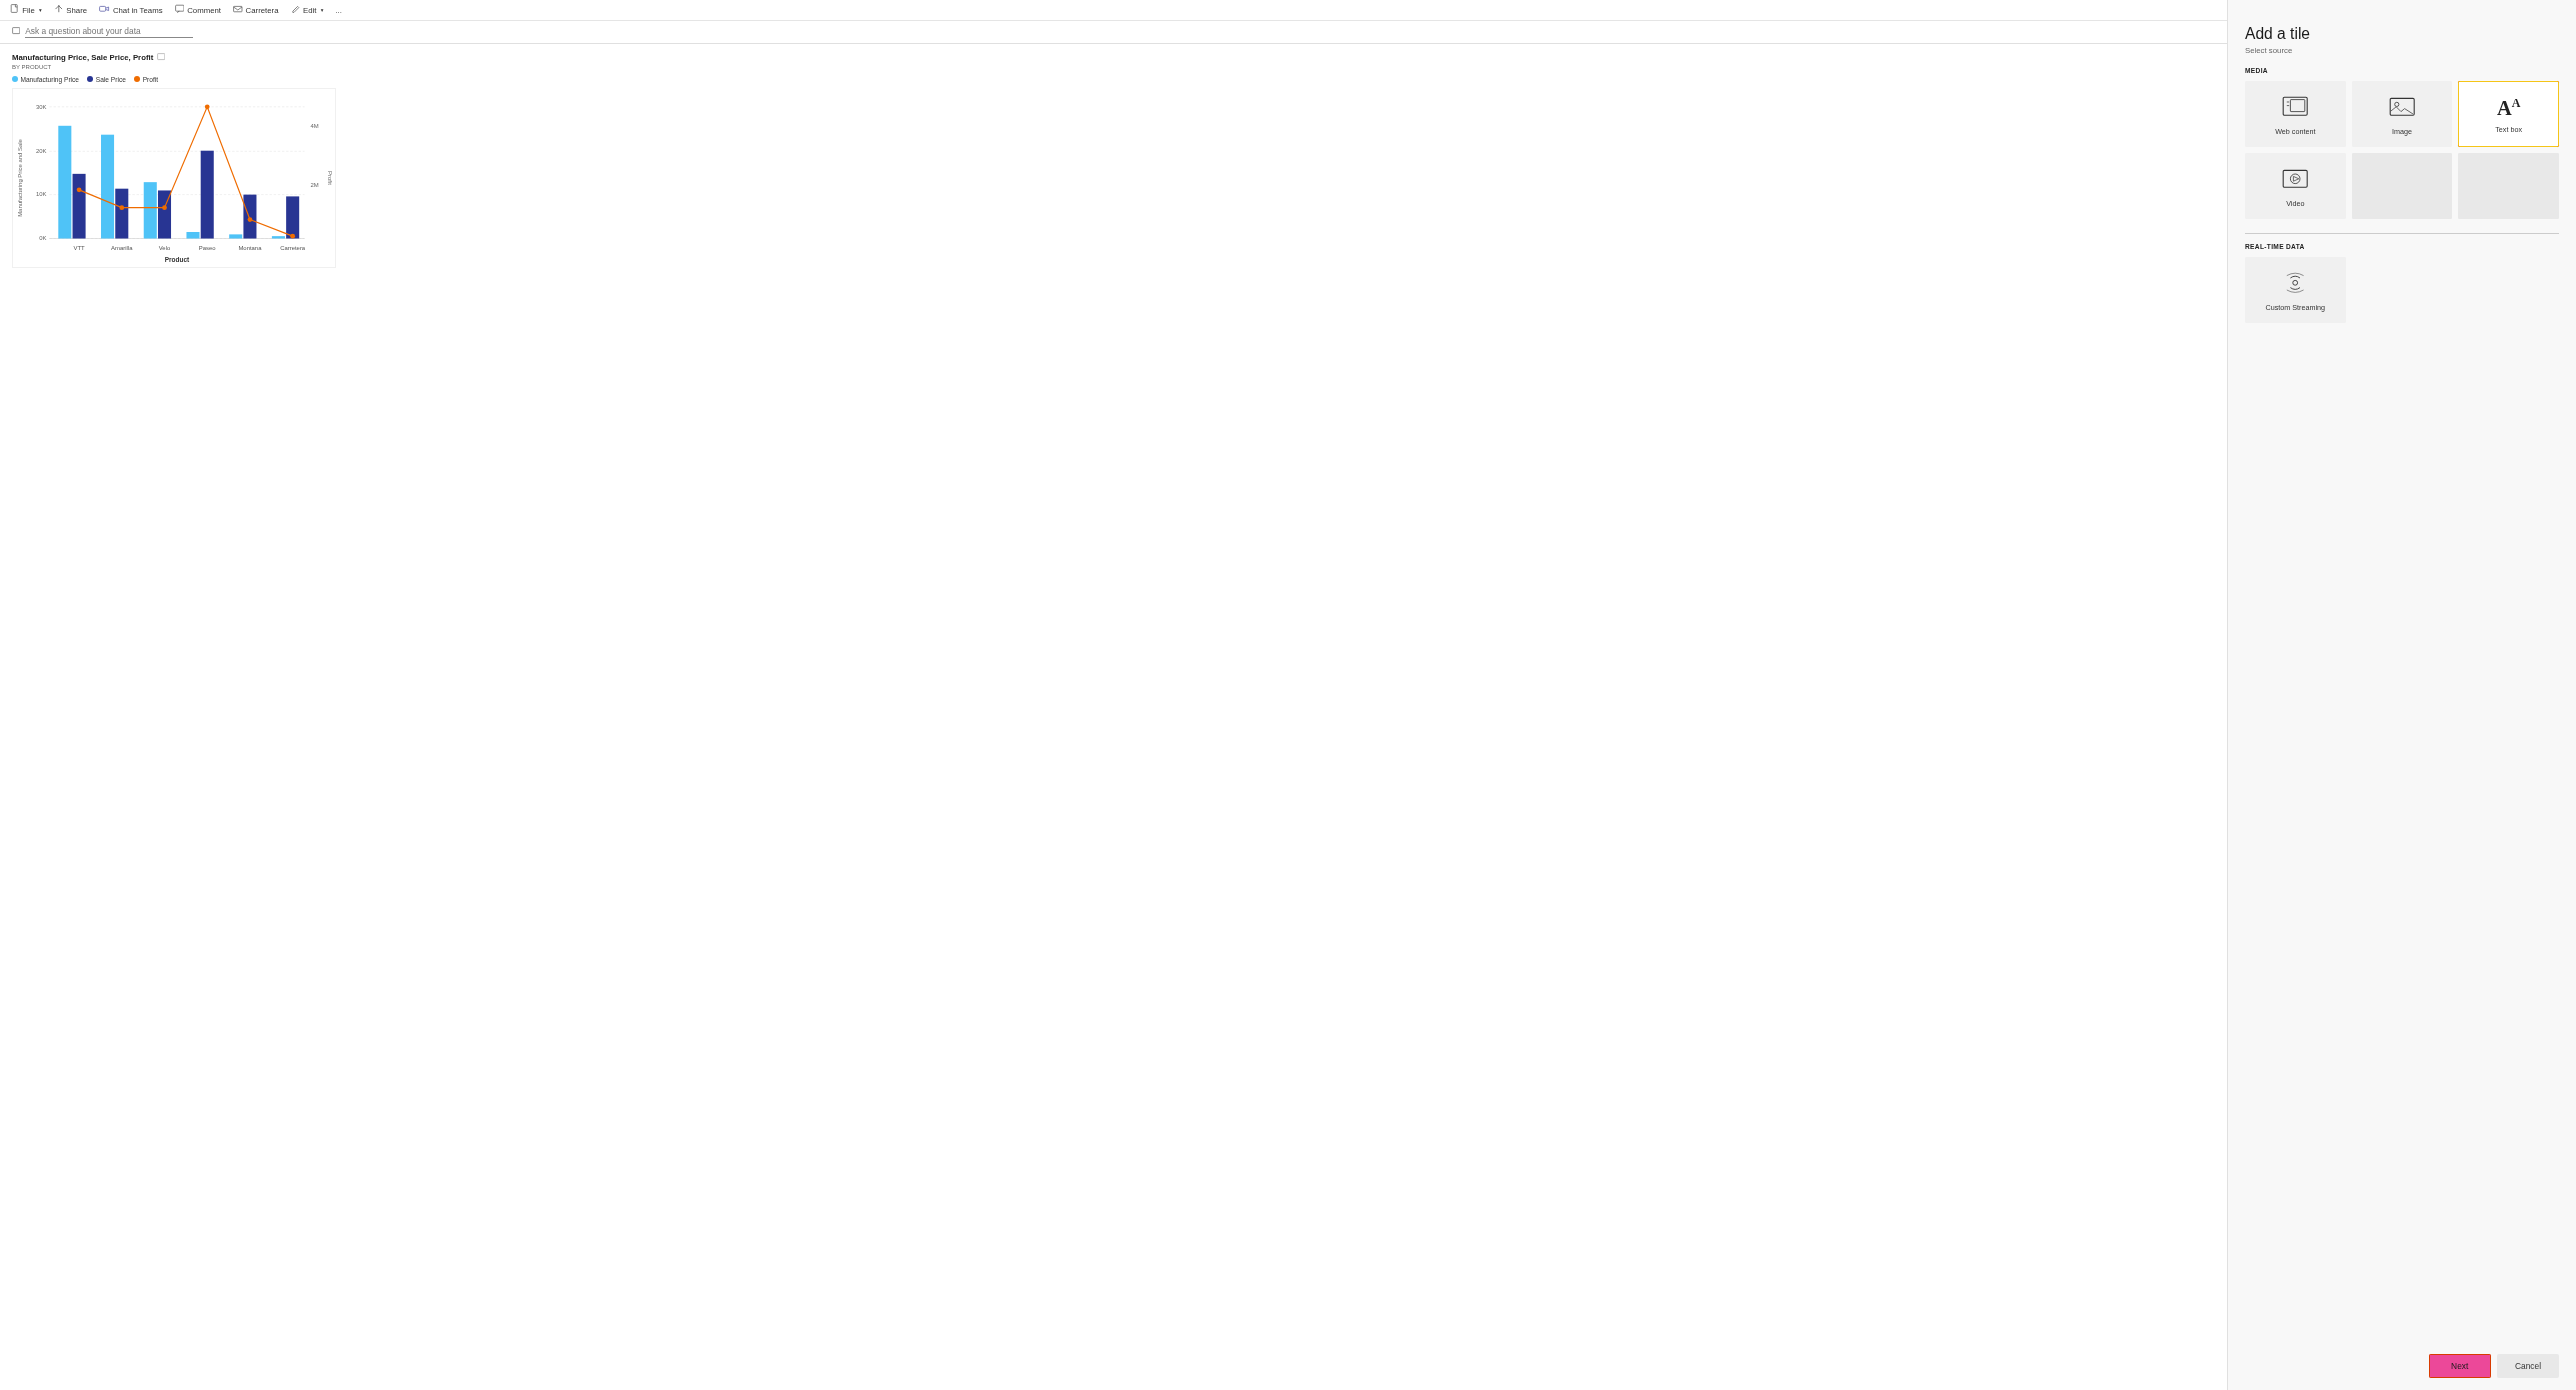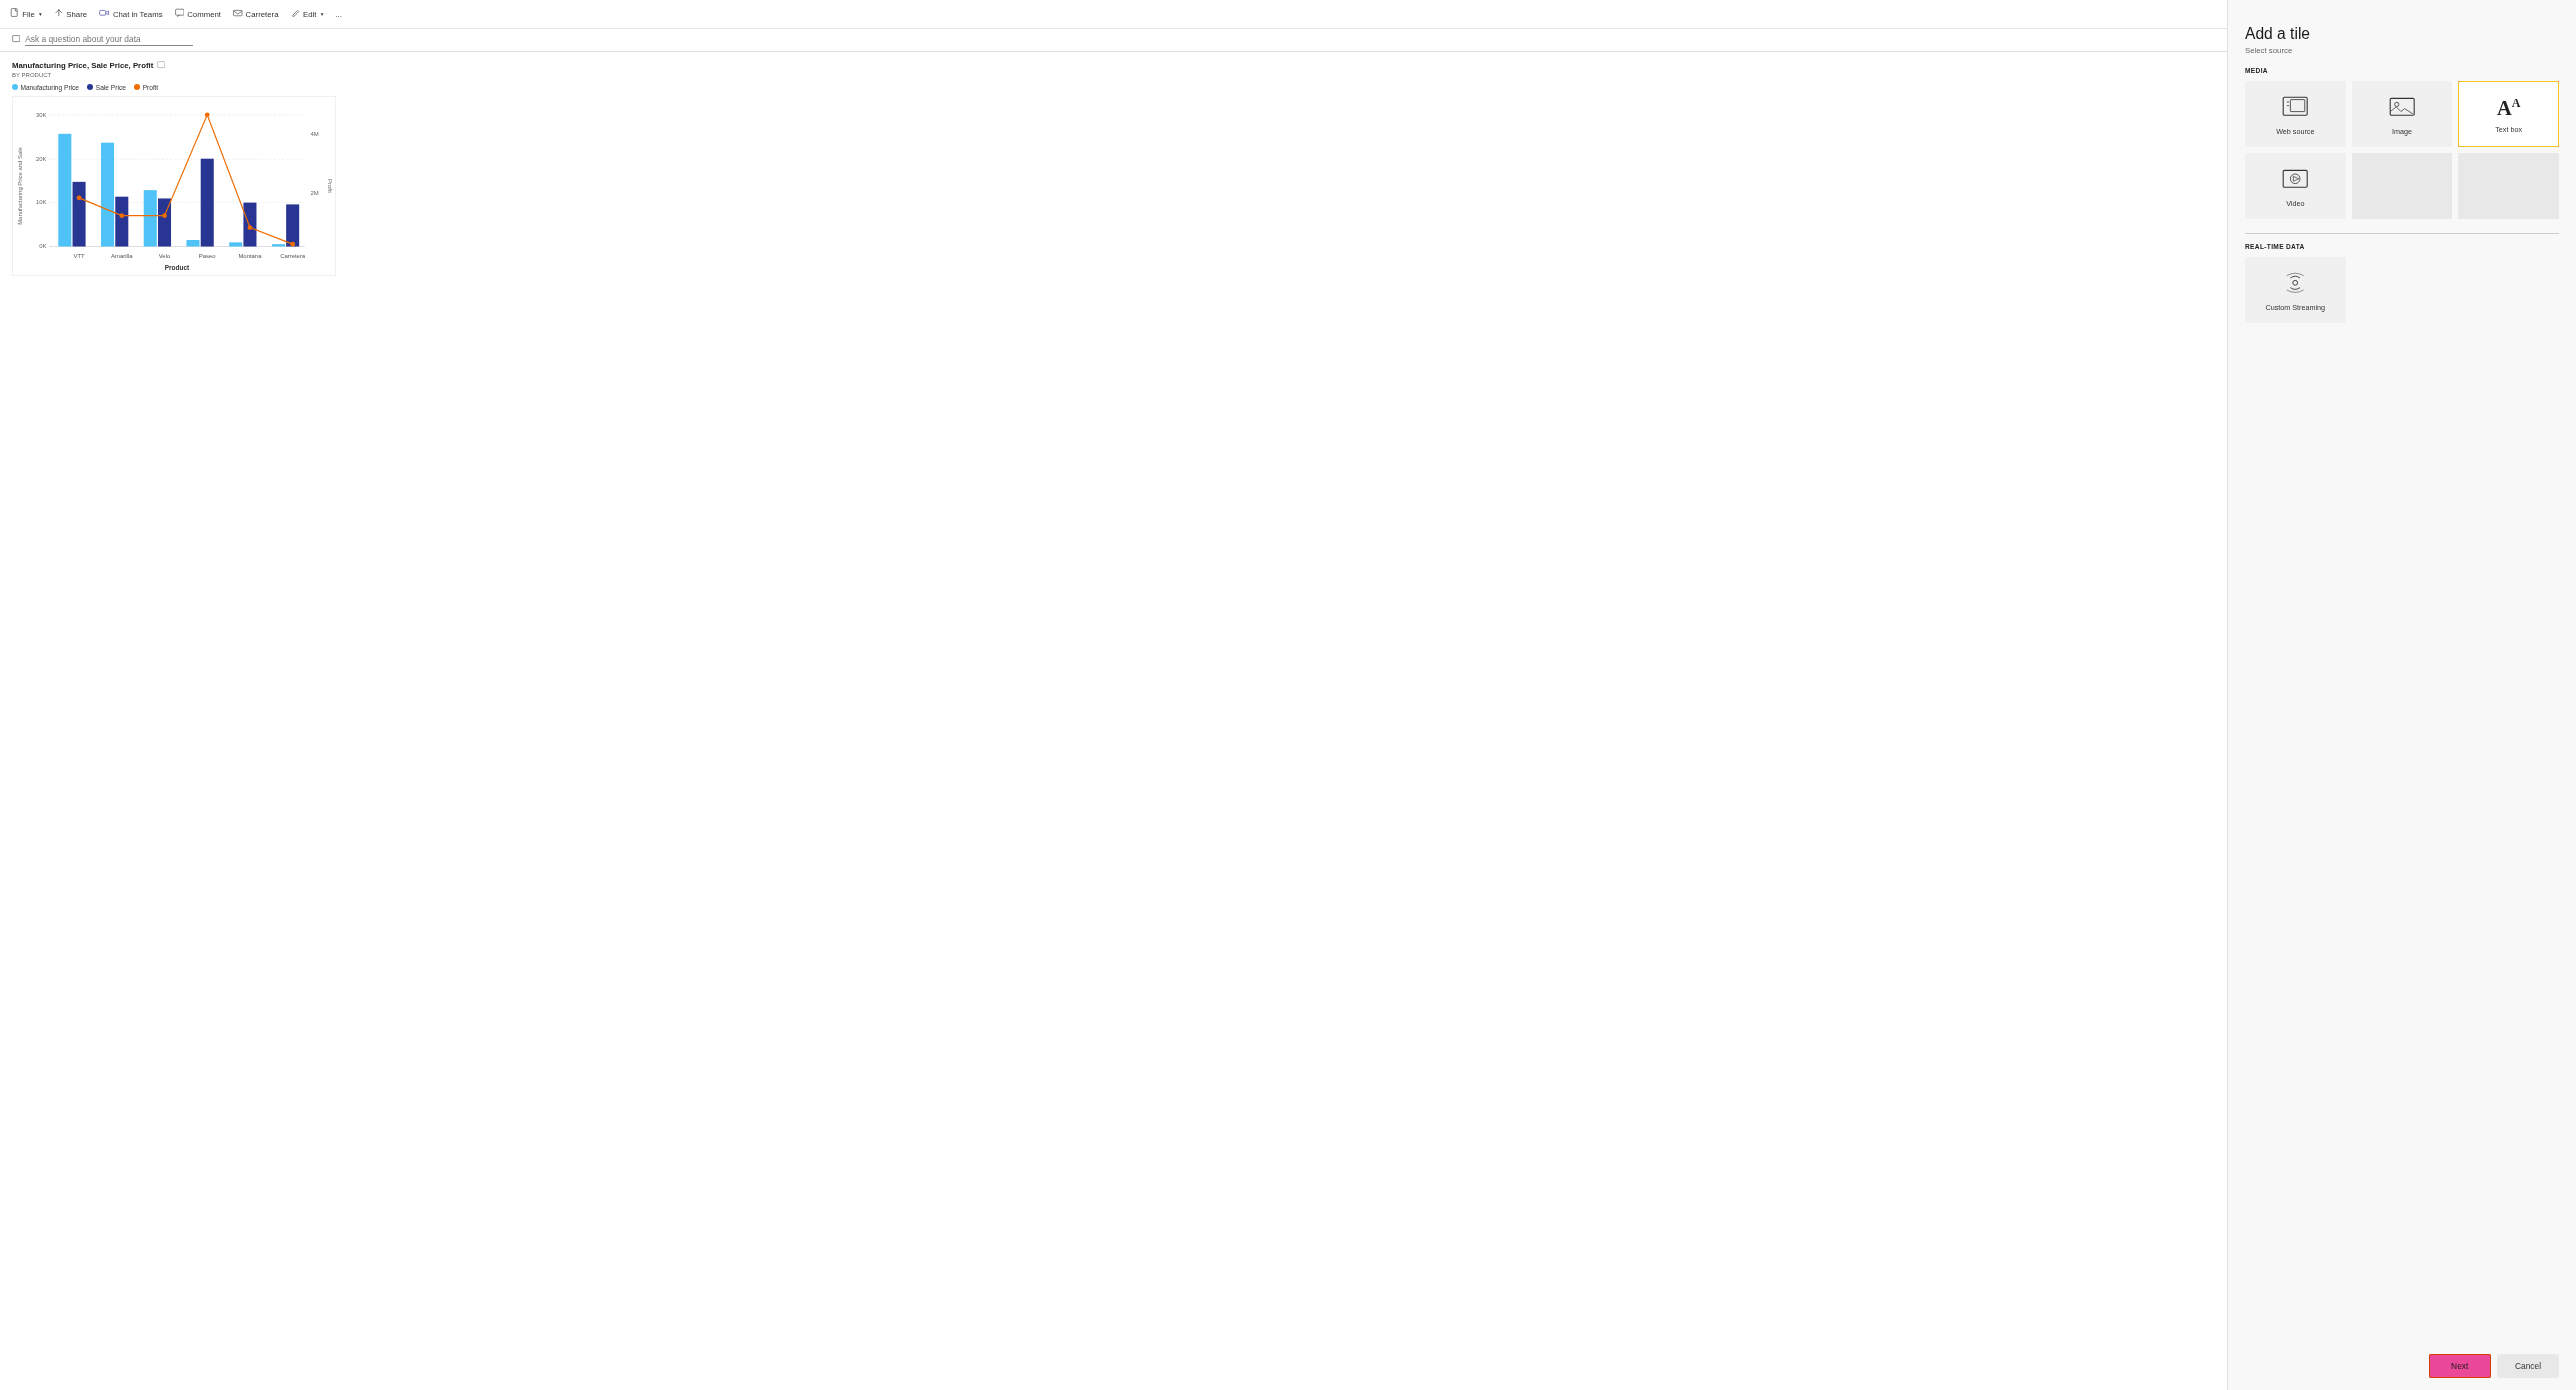--- a/index.html
+++ b/index.html
@@ -16,21 +16,21 @@
     }
 
     
     .toolbar {
       display: flex;
       align-items: center;
       padding: 4.8px 9.6px;
       border-bottom: 0.6px solid #e5e5e5;
       gap: 12px;
       background: #fff;
-      height: 29px;
+      height: 21px;
     }
     .toolbar-item {
       display: flex;
       align-items: center;
       gap: 3px;
       font-size: 7.8px;
       color: #333;
       cursor: pointer;
       white-space: nowrap;
     }
@@ -408,21 +408,21 @@
 
     <div class="tile">
       <span class="tile-icon">
         <svg width="26.4" height="21.6" viewBox="0 0 44 36" fill="none">
           <rect x="2" y="2" width="40" height="30" rx="2" stroke="#333" stroke-width="1.8" fill="none"></rect>
           <path d="M8 10h4M8 16h4" stroke="#555" stroke-width="1.5"></path>
 
           <rect x="14" y="6" width="24" height="20" rx="1" stroke="#444" stroke-width="1.5" fill="none"></rect>
         </svg>
       </span>
-      <span class="tile-label">Web source</span>
+      <span class="tile-label">Web content</span>
     </div>
 
     <div class="tile">
       <span class="tile-icon">
         <svg width="26.4" height="21.6" viewBox="0 0 44 36" fill="none">
           <rect x="2" y="4" width="40" height="28" rx="2" stroke="#333" stroke-width="1.8" fill="none"></rect>
           <circle cx="13" cy="14" r="3.5" stroke="#444" stroke-width="1.5" fill="none"></circle>
           <path d="M2 26l10-8 8 8 6-5 14 9" stroke="#555" stroke-width="1.5"></path>
         </svg>
       </span>

